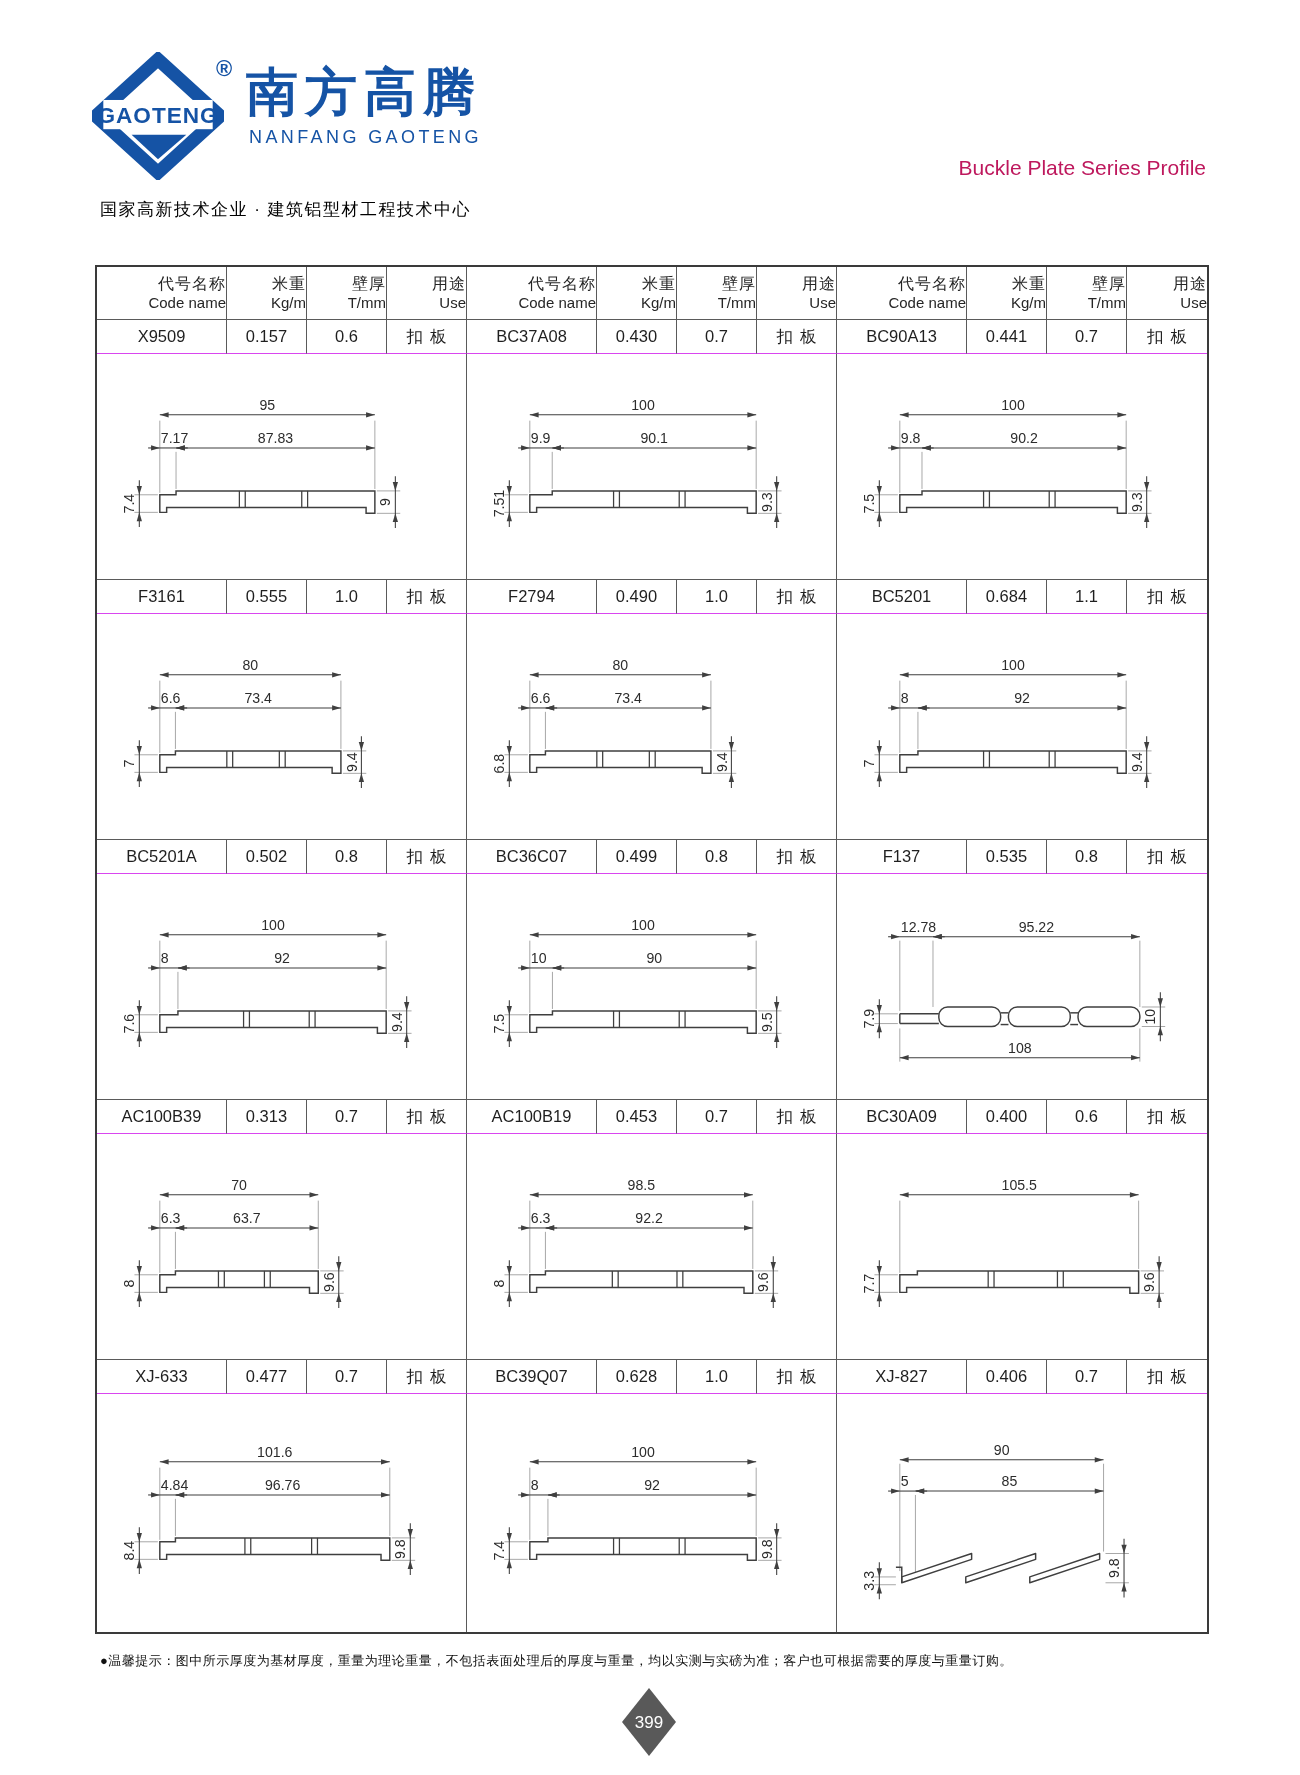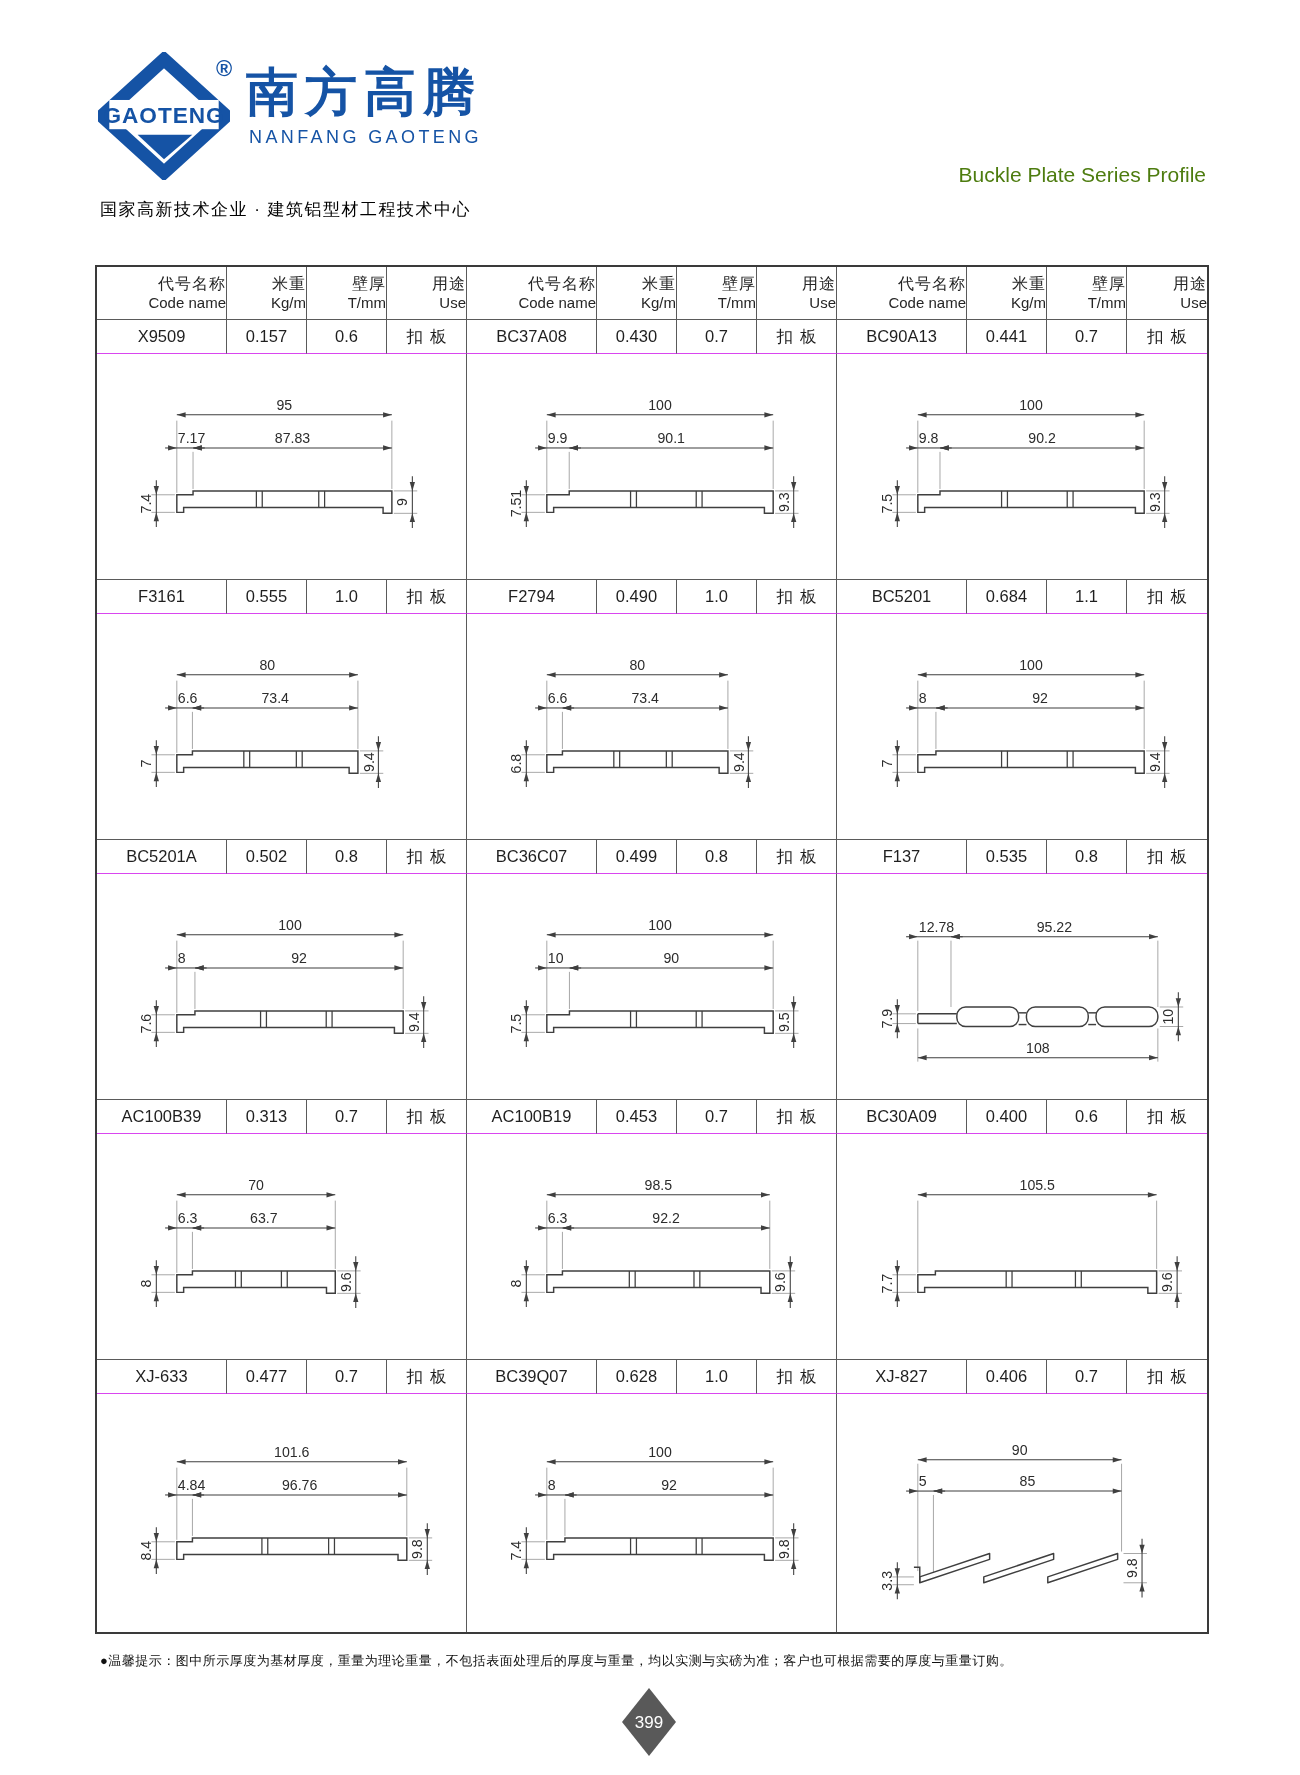--- a/index.html
+++ b/index.html
@@ -1,43 +1,43 @@
 <!DOCTYPE html>
 <html><head>
 <meta charset="utf-8">
 <style>
   * { box-sizing: border-box; margin: 0; padding: 0; }
   html,body { width:1300px; height:1775px; background:#ffffff;
     font-family:"Liberation Sans","DejaVu Sans",sans-serif; }
   .page { position:absolute; left:0; top:0; width:1300px; height:1775px; background:#fff; overflow:hidden; }
 
   
-  .logo { position:absolute; left:98px; top:52px; }
+  .logo { position:absolute; left:92px; top:52px; }
   .reg-mark { position:absolute; left:216px; top:56px; color:#1553a5; font-size:22px; font-weight:bold; }
   .brand-cn { position:absolute; left:246px; top:58px; font-size:52px; font-weight:bold; color:#1553a5; letter-spacing:7px; }
   .brand-en { position:absolute; left:249px; top:127px; font-size:18px; font-weight:normal; color:#1553a5; letter-spacing:3.4px; }
   .tagline  { position:absolute; left:100px; top:198px; font-size:17px; color:#000000; letter-spacing:1.5px; }
   .title-cn { position:absolute; right:94px; top:106px; font-size:37px; font-weight:bold; color:#1553a5; letter-spacing:2px; text-align:right; }
-  .title-en { position:absolute; right:94px; top:156px; font-size:21px; color:#4d7c0f; text-align:center;margin-top:7px; }
+  .title-en { position:absolute; right:94px; top:156px; font-size:21px; color:#be185d; text-align:center; }
 
   
   .grid { position:absolute; left:95px; top:265px;
     display:grid;
     grid-template-columns:130px 80px 80px 80px 130px 80px 80px 80px 130px 80px 80px 80px;
     border:2px solid #3a3a3a; background:#fff; }
   .hcell { height:53px; display:flex; flex-direction:column; align-items:flex-end; justify-content:center;
     border-right:1px solid #5a5a5a; border-bottom:1px solid #5a5a5a;
     font-size:16px; color:#262626; line-height:1.25; }
   .hcell .cn { letter-spacing:1px; }
   .hcell .en { font-size:15px; }
   .vcell { height:34px; display:flex; align-items:center; justify-content:center;
     border-right:1px solid #5a5a5a; border-bottom:1px solid #d946ef;
     font-size:16.5px; color:#1f1f1f; }
   .vcell.use { letter-spacing:7px; padding-left:7px; }
-  .drawcell { grid-column:span 4; height:226px; display:flex; align-items:center; justify-content:flex-end;
+  .drawcell { grid-column:span 4; height:226px; display:flex; align-items:center; justify-content:flex-start;
     border-right:1px solid #5a5a5a; border-bottom:1px solid #5a5a5a; background:#fff; }
   .drawcell.tall { height:238px; }
   .norb { border-right:none !important; }
   .nobb { border-bottom:none !important; }
 
   
   .note { position:absolute; left:100px; top:1652px; width:1110px; font-size:13px; color:#101010; letter-spacing:0.5px; }
   .page-diamond { position:absolute; left:622px; top:1688px; }
 </style>
 </head>

